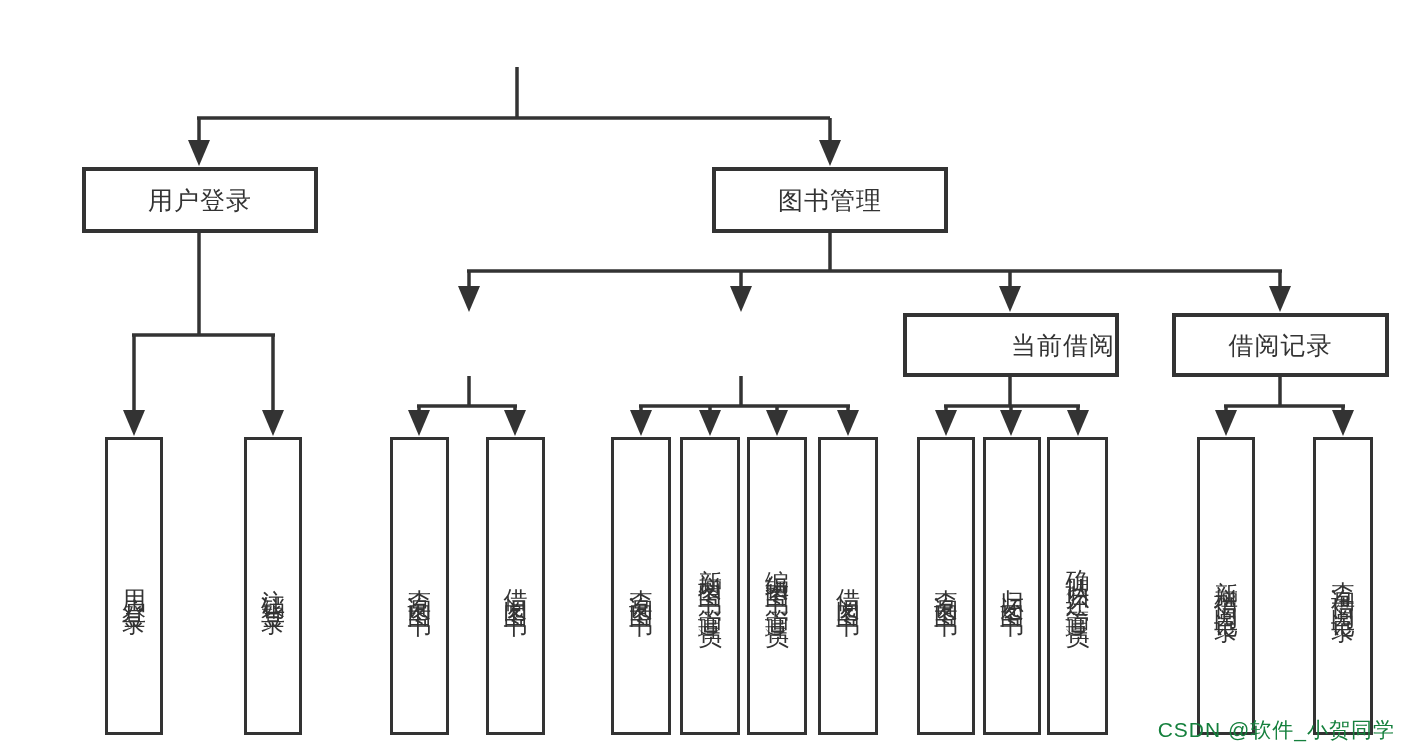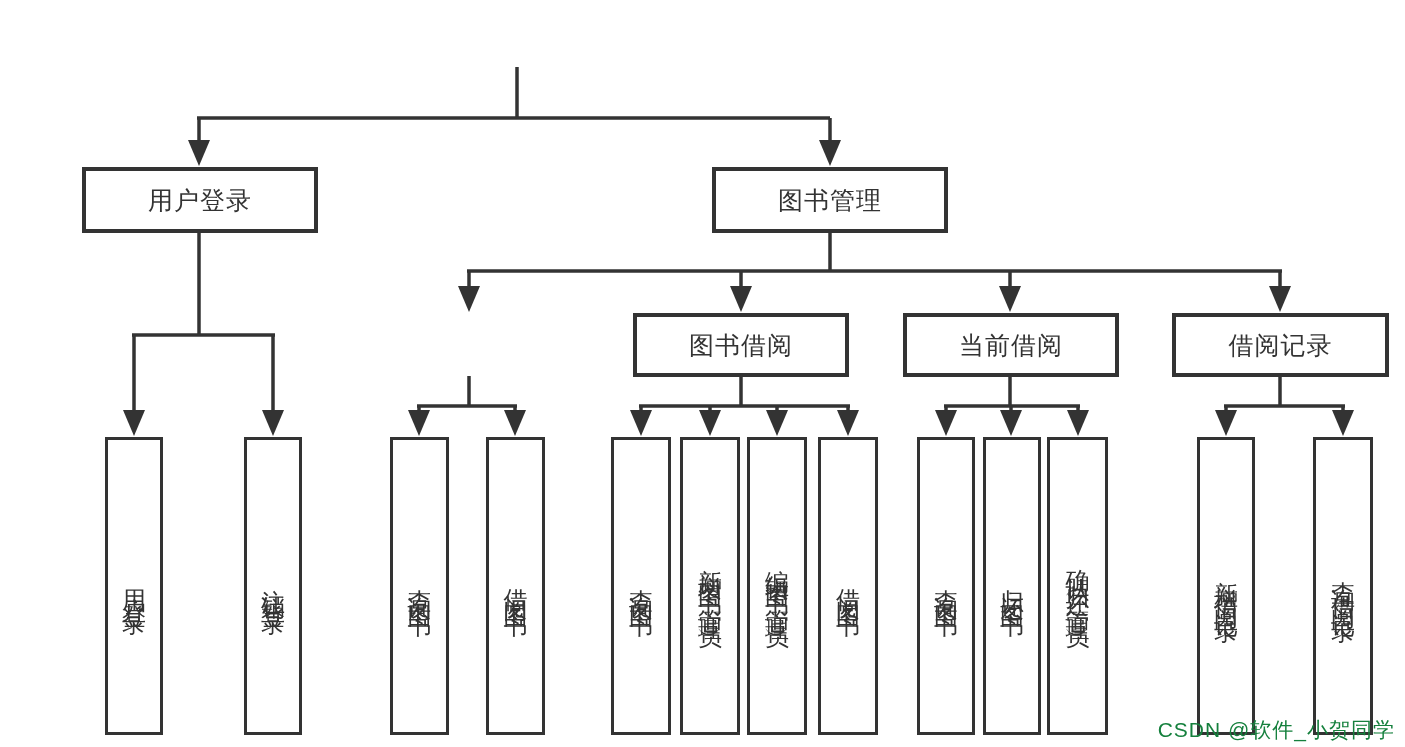--- a/index.html
+++ b/index.html
@@ -149,24 +149,21 @@
   </svg>
 
 
   <div class="node" style="left:82px; top:167px; width:236px; height:66px;">
     <span class="lbl">用户登录</span>
   </div>
   <div class="node" style="left:712px; top:167px; width:236px; height:66px;">
     <span class="lbl">图书管理</span>
   </div>
 
-  <div class="node" style="left:633px; top:313px; width:216px; height:64px;">
-    <span class="lbl">图书借阅</span>
-  </div>
-  <div class="node" style="left:903px; top:313px; width:216px; height:64px;">
+  <div class="node" style="left:903px; top:313px; width:216px; height:64px;justify-content:flex-end;">
     <span class="lbl">当前借阅</span>
   </div>
   <div class="node" style="left:1172px; top:313px; width:217px; height:64px;">
     <span class="lbl">借阅记录</span>
   </div>
 
   <div class="leaf" style="left:105px; width:58px;">
     <span class="vlbl">用户登录</span>
   </div>
   <div class="leaf" style="left:244px; width:58px;">

